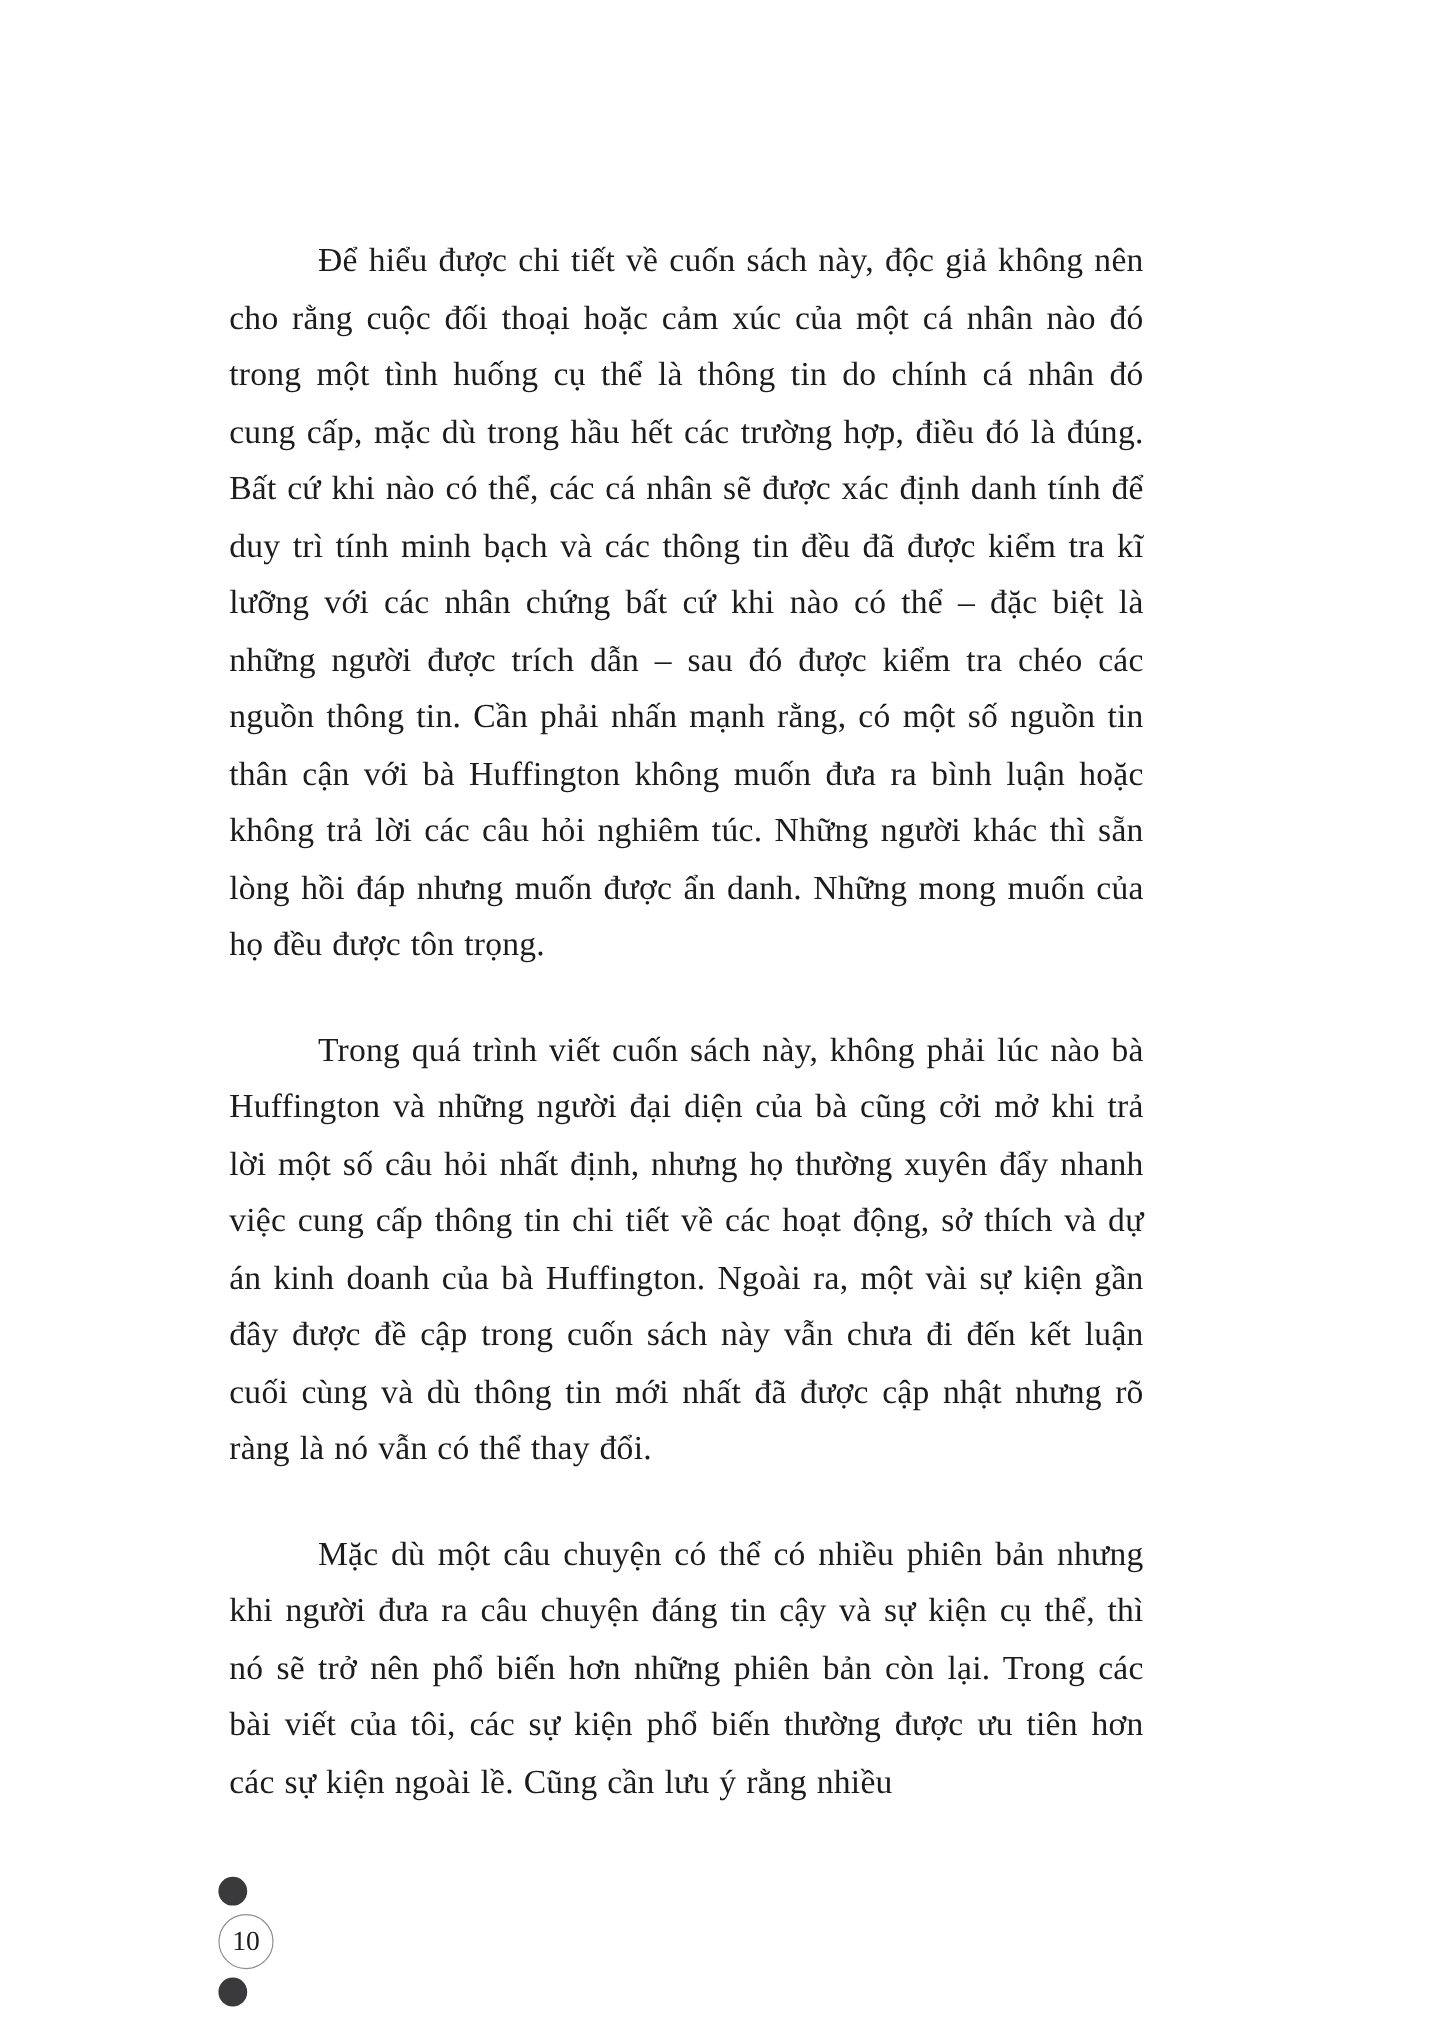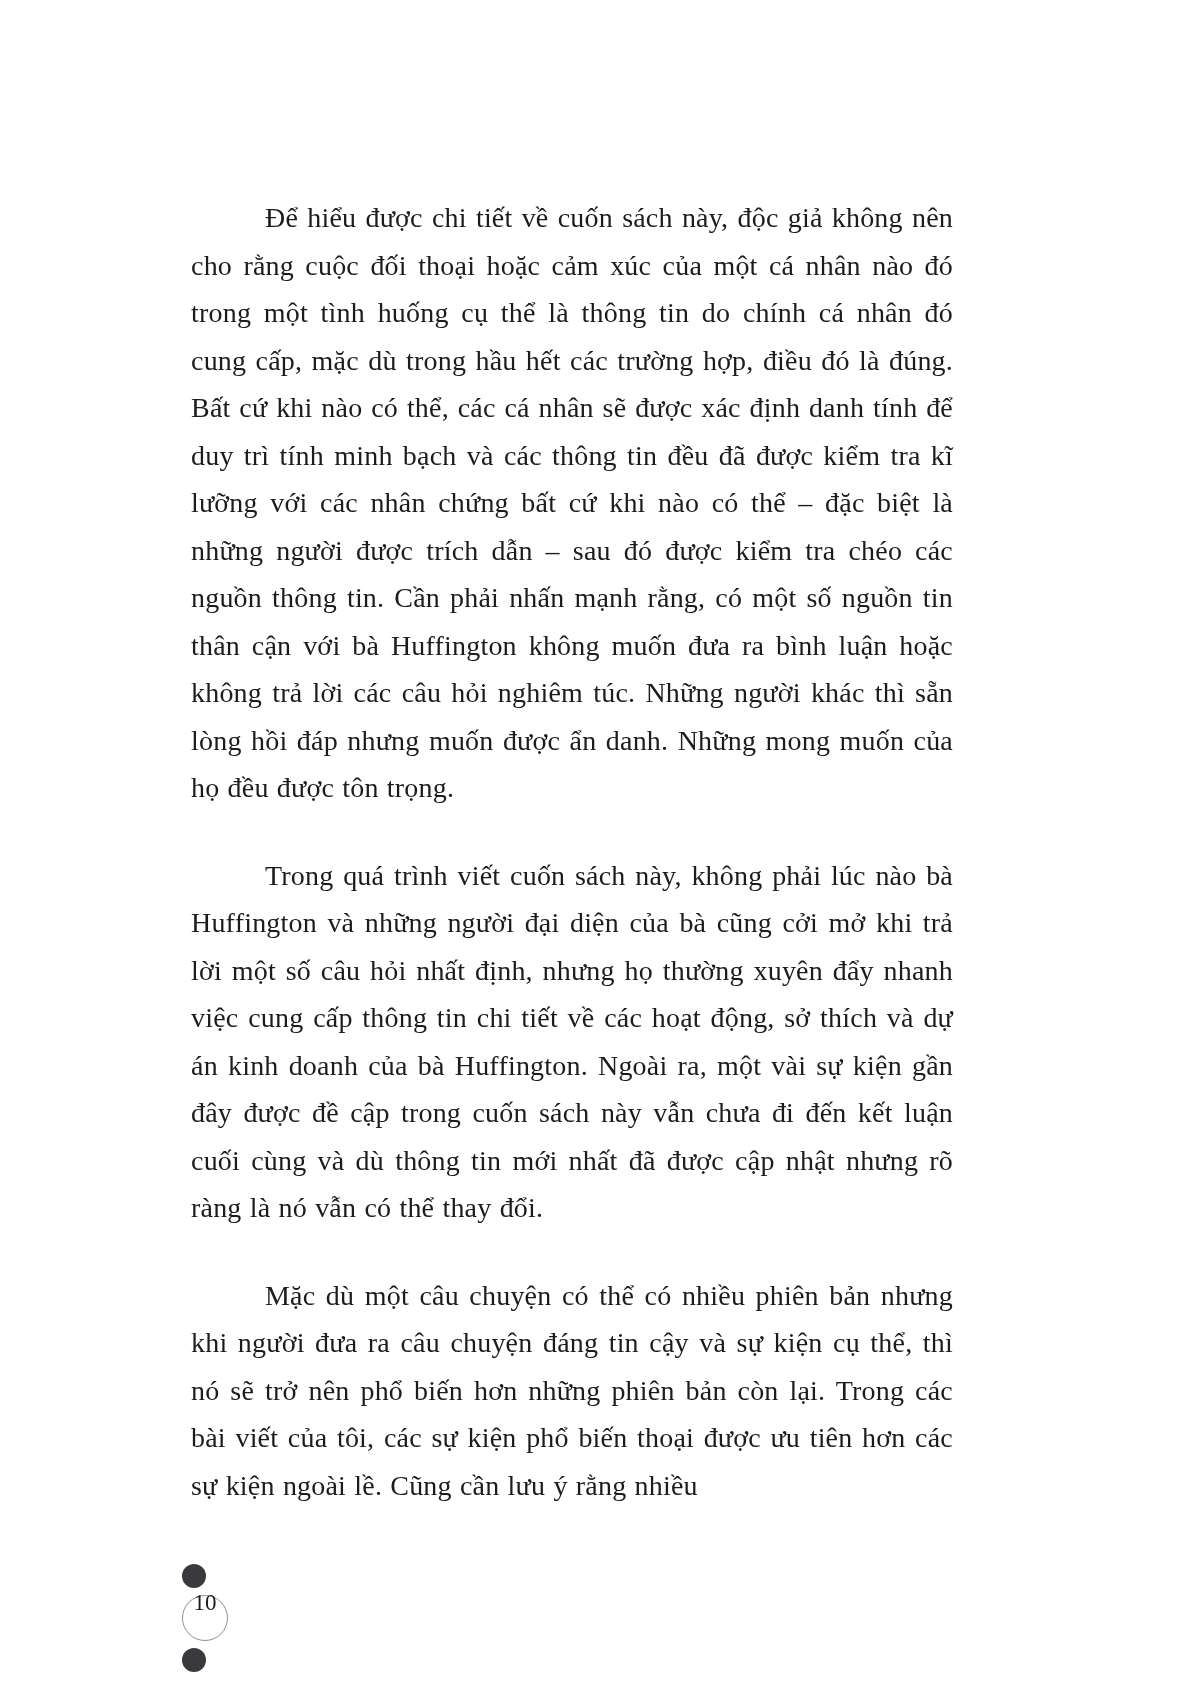--- a/index.html
+++ b/index.html
@@ -65,41 +65,41 @@
 
   .ornament-dot.top { margin-bottom: 7px; }
   .ornament-dot.bottom { margin-top: 7px; }
 
   .page-number-circle {
     width: 46px;
     height: 46px;
     border: 1px solid #8e8e93;
     border-radius: 50%;
     display: flex;
-    align-items: flex-end;
+    align-items: center;
     justify-content: center;
     margin: 0 auto;
     background: #ffffff;
   }
 
   .page-number-circle span {
     font-size: 23px;
     color: #1c1c1e;
     font-family: "Liberation Serif", "DejaVu Serif", serif;
   }
 </style>
 </head>
 <body>
 
 <div class="page">
 
   <div class="text-block">
     <p class="para">Để hiểu được chi tiết về cuốn sách này, độc giả không nên cho rằng cuộc đối thoại hoặc cảm xúc của một cá nhân nào đó trong một tình huống cụ thể là thông tin do chính cá nhân đó cung cấp, mặc dù trong hầu hết các trường hợp, điều đó là đúng. Bất cứ khi nào có thể, các cá nhân sẽ được xác định danh tính để duy trì tính minh bạch và các thông tin đều đã được kiểm tra kĩ lưỡng với các nhân chứng bất cứ khi nào có thể – đặc biệt là những người được trích dẫn – sau đó được kiểm tra chéo các nguồn thông tin. Cần phải nhấn mạnh rằng, có một số nguồn tin thân cận với bà Huffington không muốn đưa ra bình luận hoặc không trả lời các câu hỏi nghiêm túc. Những người khác thì sẵn lòng hồi đáp nhưng muốn được ẩn danh. Những mong muốn của họ đều được tôn trọng.</p>
     <p class="para">Trong quá trình viết cuốn sách này, không phải lúc nào bà Huffington và những người đại diện của bà cũng cởi mở khi trả lời một số câu hỏi nhất định, nhưng họ thường xuyên đẩy nhanh việc cung cấp thông tin chi tiết về các hoạt động, sở thích và dự án kinh doanh của bà Huffington. Ngoài ra, một vài sự kiện gần đây được đề cập trong cuốn sách này vẫn chưa đi đến kết luận cuối cùng và dù thông tin mới nhất đã được cập nhật nhưng rõ ràng là nó vẫn có thể thay đổi.</p>
-    <p class="para">Mặc dù một câu chuyện có thể có nhiều phiên bản nhưng khi người đưa ra câu chuyện đáng tin cậy và sự kiện cụ thể, thì nó sẽ trở nên phổ biến hơn những phiên bản còn lại. Trong các bài viết của tôi, các sự kiện phổ biến thoại được ưu tiên hơn các sự kiện ngoài lề. Cũng cần lưu ý rằng nhiều</p>
+    <p class="para">Mặc dù một câu chuyện có thể có nhiều phiên bản nhưng khi người đưa ra câu chuyện đáng tin cậy và sự kiện cụ thể, thì nó sẽ trở nên phổ biến hơn những phiên bản còn lại. Trong các bài viết của tôi, các sự kiện phổ biến thường được ưu tiên hơn các sự kiện ngoài lề. Cũng cần lưu ý rằng nhiều</p>
   </div>
 
   <div class="page-number-wrap">
     <span class="ornament-dot top"></span>
     <div class="page-number-circle">
       <span>10</span>
     </div>
     <span class="ornament-dot bottom"></span>
   </div>
 

